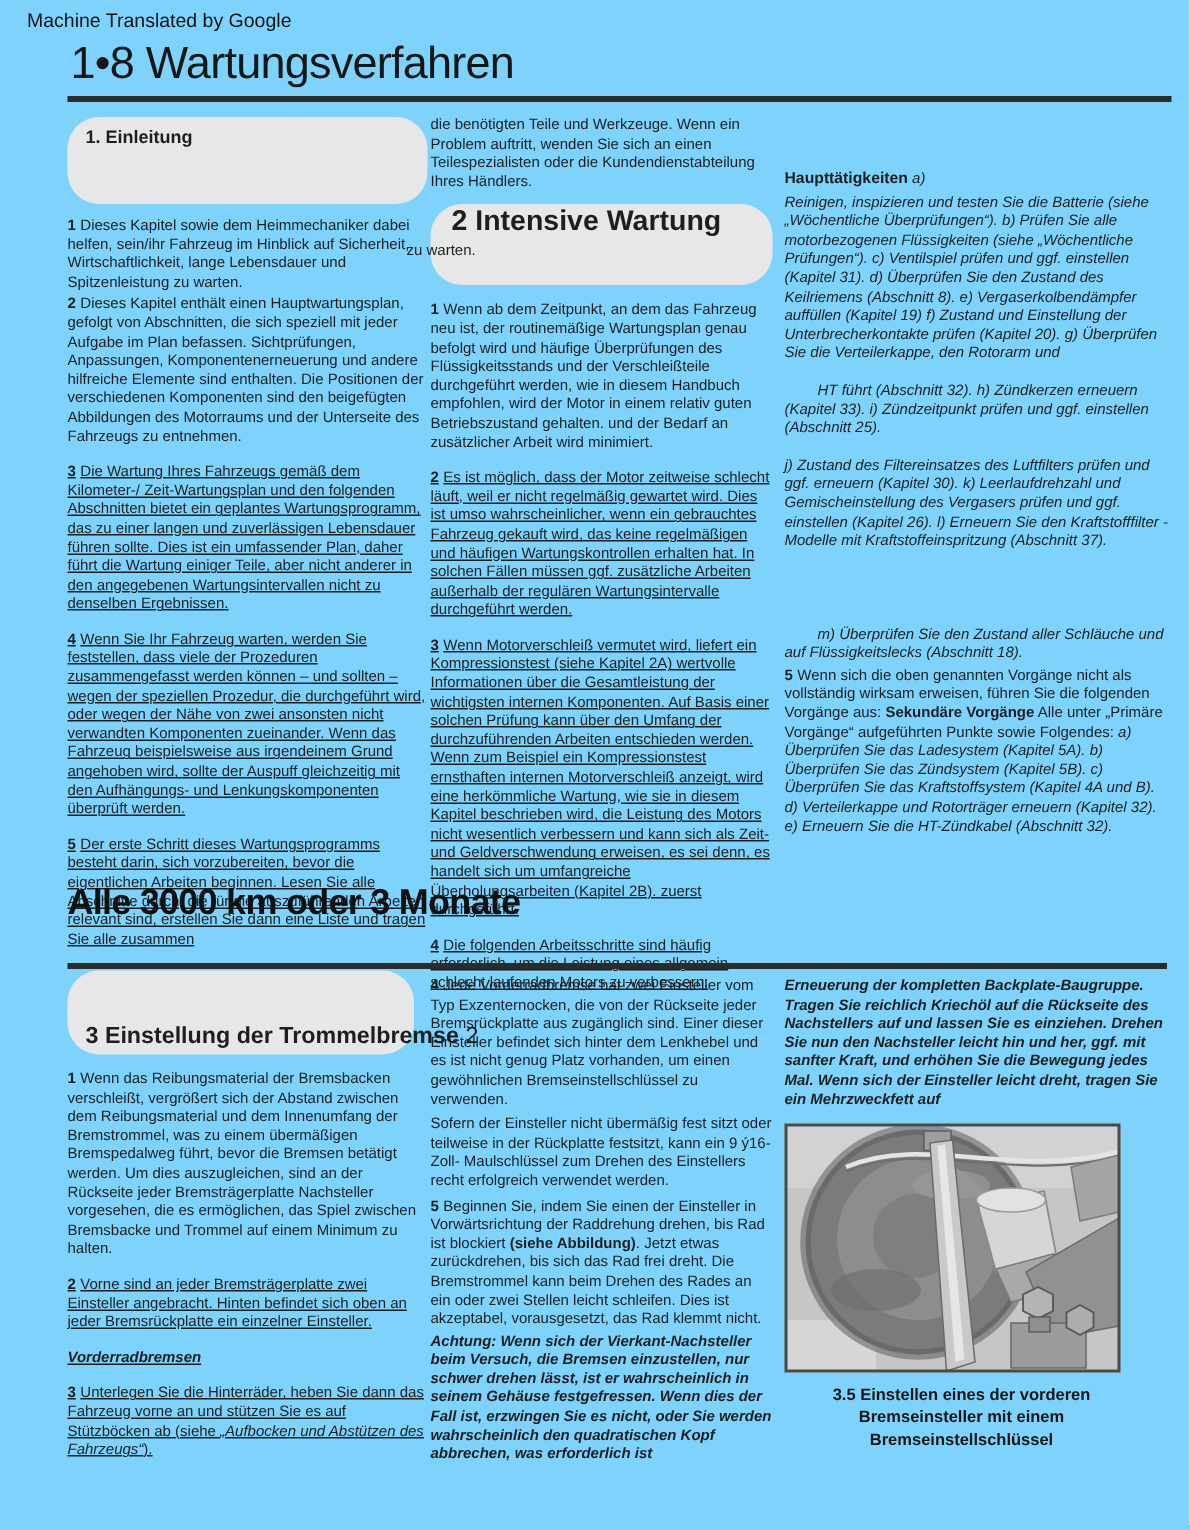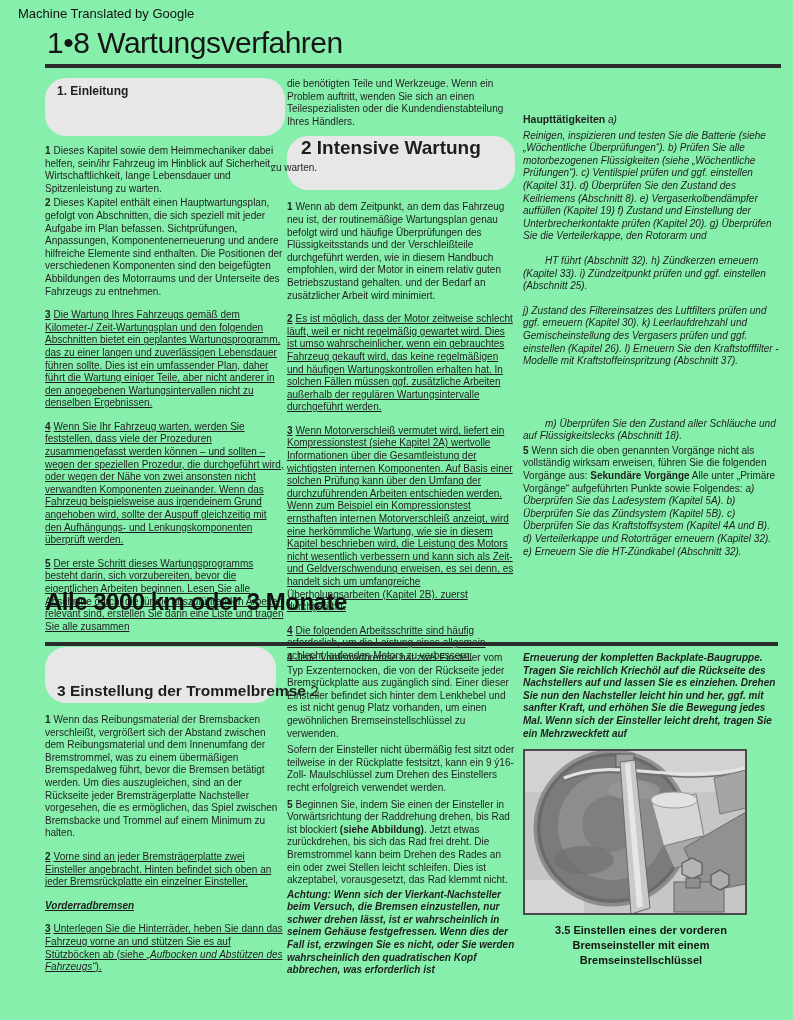--- a/index.html
+++ b/index.html
@@ -1,17 +1,17 @@
 <!DOCTYPE html>
 <html><head>
 <meta charset="utf-8">
 <style>
   html,body { margin:0; padding:0; background:#ffffff; }
   .page {
-    position:relative; width:793px; height:1020px; background:#86efac;
+    position:relative; width:793px; height:1020px; background:#7dd3fc;
     font-family:"Liberation Sans", sans-serif; color:#1e1e1e; overflow:hidden;
   }
   .watermark { position:absolute; left:18px; top:6px; font-size:13px; color:#111; }
   .page-title { position:absolute; left:47px; top:26px; margin:0; font-size:30px; font-weight:400; color:#161616; letter-spacing:-0.5px; }
   .rule { position:absolute; background:#2b2b2b; height:4px; }
   #rule-title { left:45px; top:64px; width:736px; }
   #rule-interval { left:45px; top:642px; width:733px; }
 
   .col { position:absolute; font-size:10px; line-height:12.6px; text-align:left; }
   #c1t { left:45px;  top:78px;  width:240px; }

